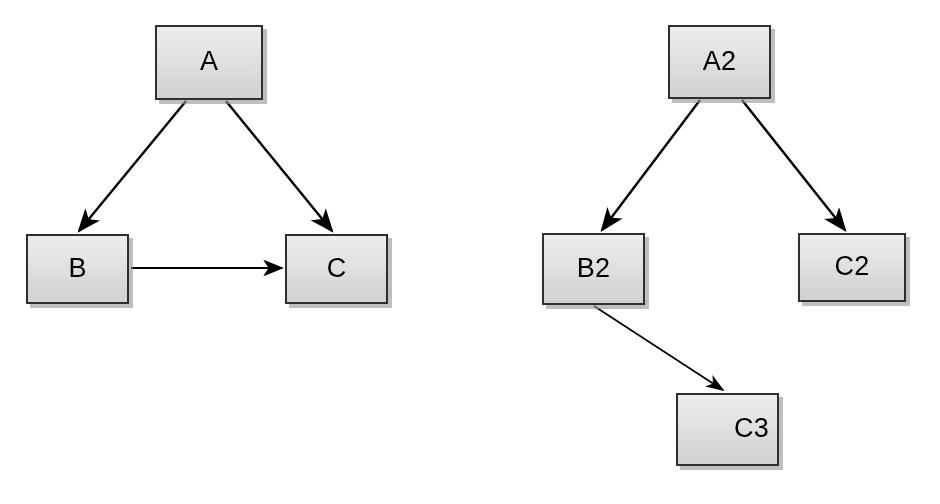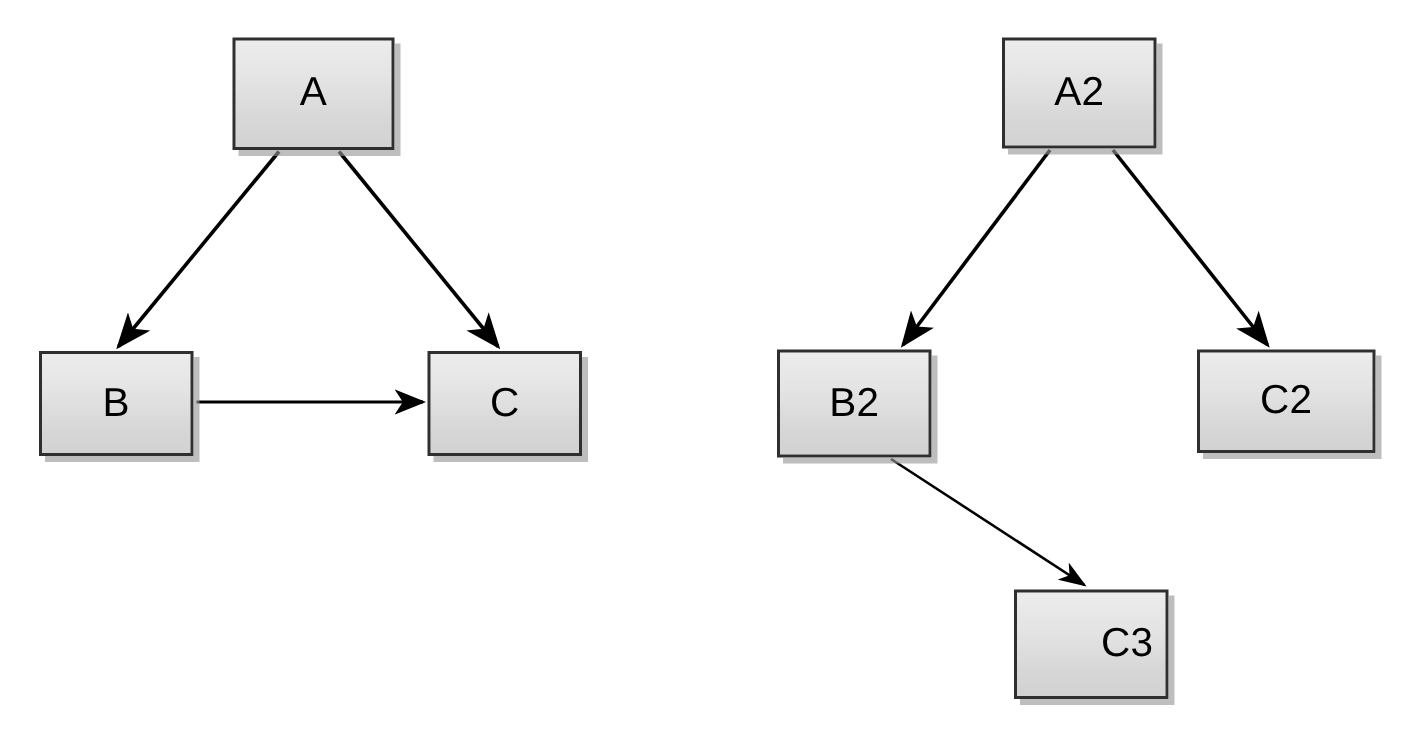--- a/index.html
+++ b/index.html
@@ -87,25 +87,25 @@
   </div>
 
   <div class="node" style="left: 285px; top: 234px; width: 103px; height: 70px;">
     <span class="node-label">C</span>
   </div>
 
   <div class="node" style="left: 668px; top: 25px; width: 103px; height: 74px; text-align: right;">
     <span class="node-label">A2</span>
   </div>
 
-  <div class="node" style="left: 518px; top: 233px; width: 103px; height: 72px; justify-content: center;">
+  <div class="node" style="left: 542px; top: 233px; width: 103px; height: 72px; justify-content: center;">
     <span class="node-label">B2</span>
   </div>
 
-  <div class="node" style="left: 798px; top: 233px; width: 119px; height: 69px;">
+  <div class="node" style="left: 798px; top: 233px; width: 108px; height: 69px;">
     <span class="node-label">C2</span>
   </div>
 
   <div class="node" style="left: 676px; top: 393px; width: 103px; height: 73px; padding-left: 48px;">
     <span class="node-label">C3</span>
   </div>
 
 </div>
 
 </body></html>

